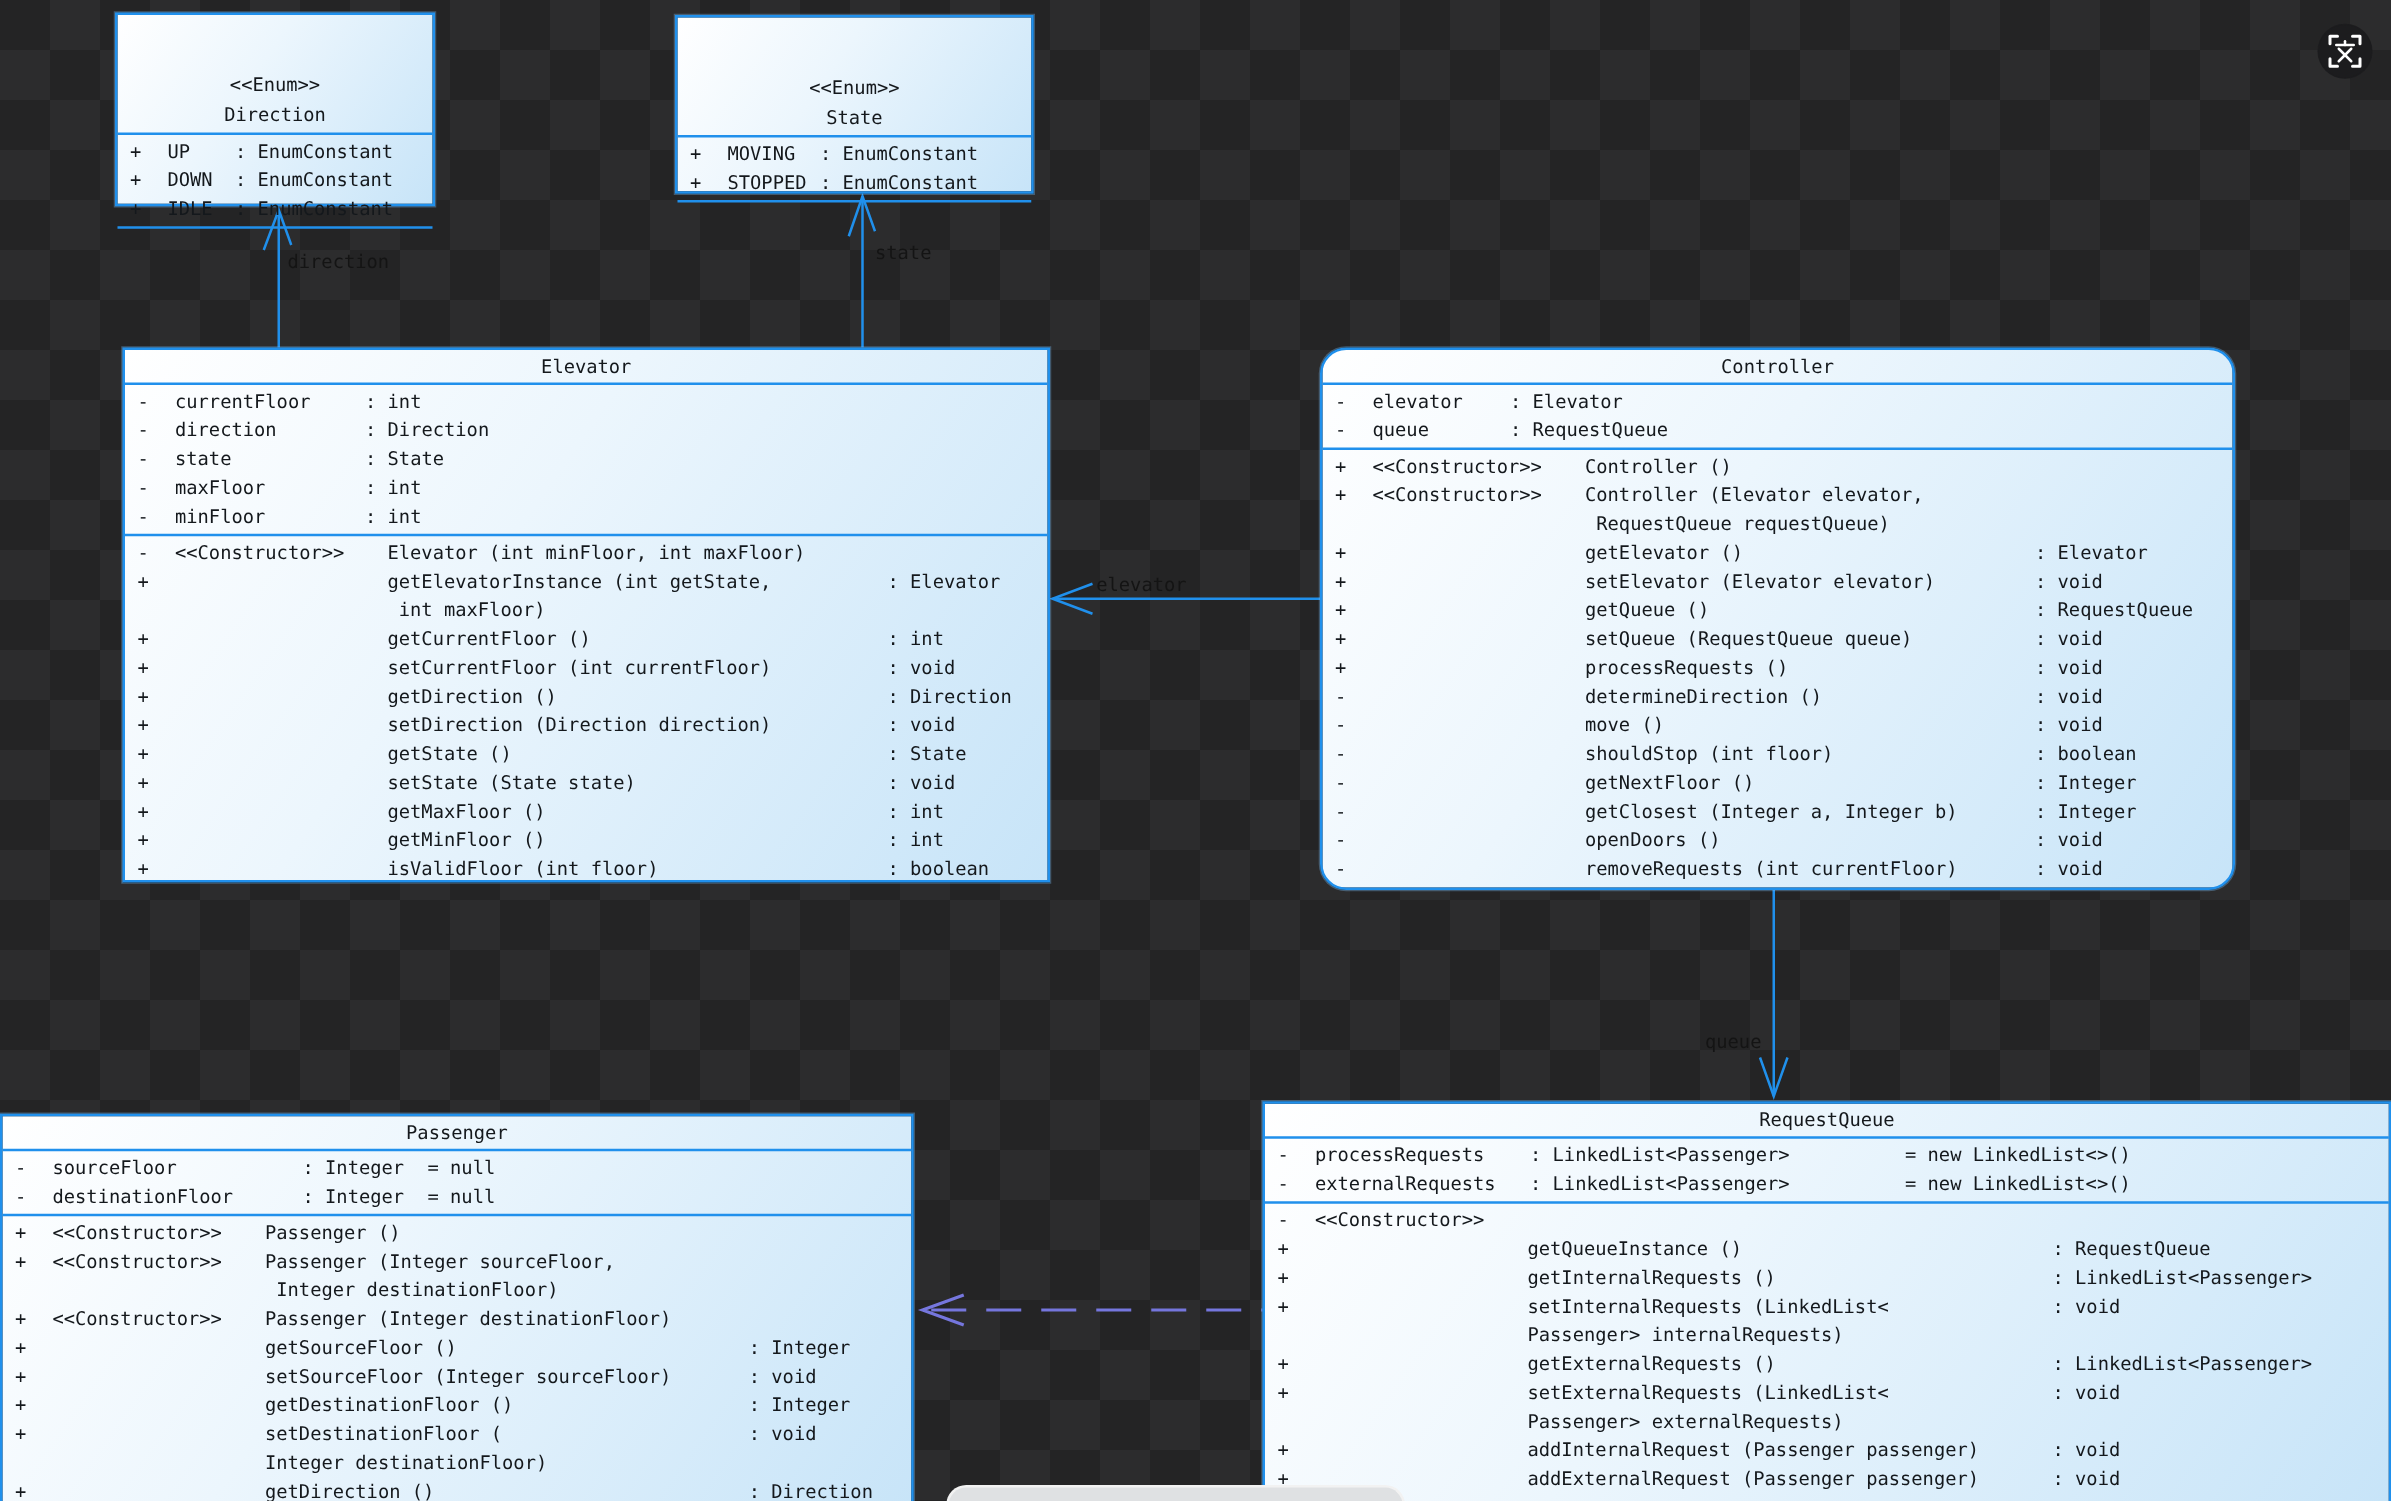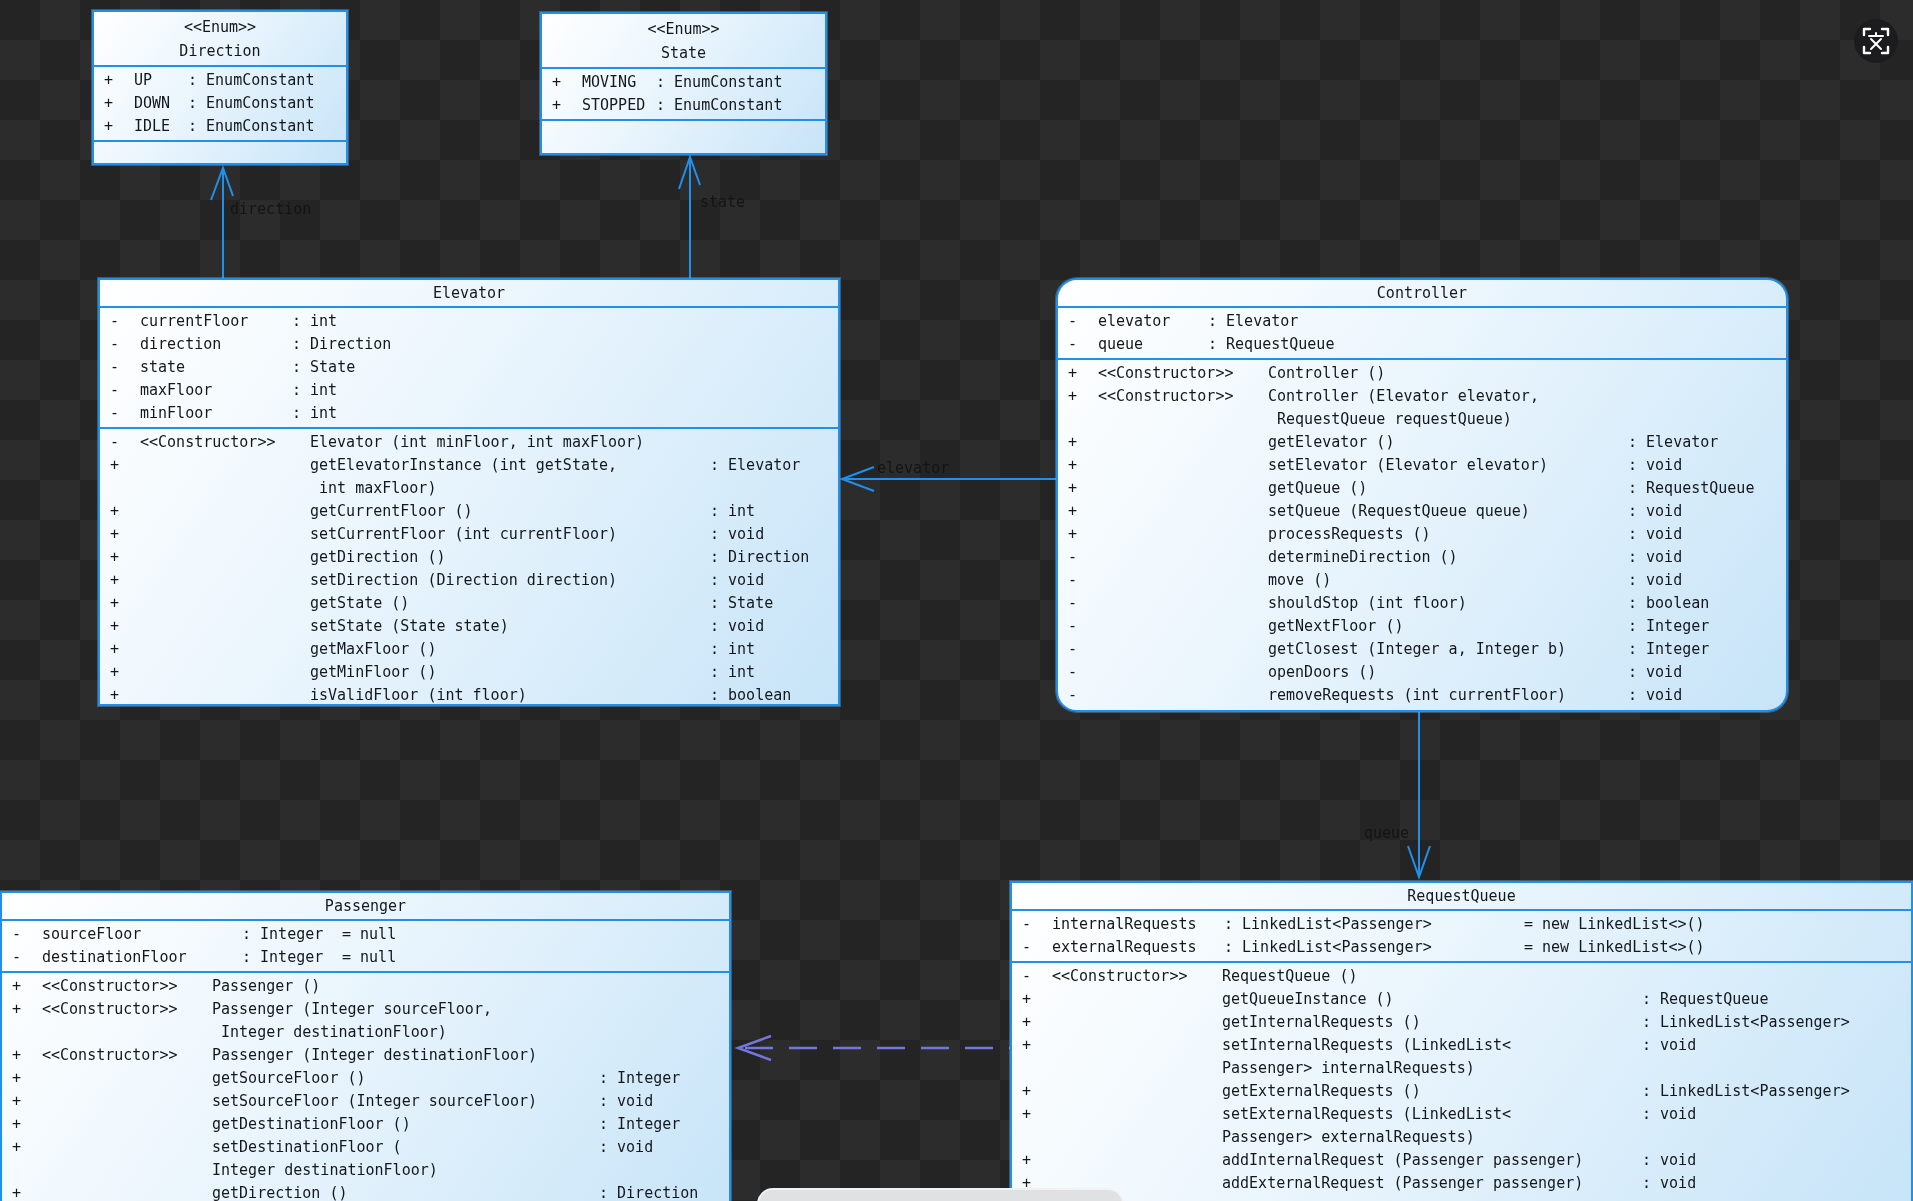--- a/index.html
+++ b/index.html
@@ -12,21 +12,21 @@
     background-size:80px 80px;
     font-family:"DejaVu Sans Mono",monospace;}
 
   .uml-box{position:absolute;display:flex;flex-direction:column;box-sizing:border-box;
     border:2px solid #2090ec;
     background:linear-gradient(125deg,#ffffff 0%,#ecf6fd 40%,#c7e4f8 100%);
     color:#14181c;font-size:15px;line-height:23px;
     box-shadow:0 0 0 1px rgba(120,190,245,.35);}
   .uml-header{flex:none;text-align:center;border-bottom:2px solid #2090ec;overflow:hidden;}
   .single .uml-header{height:26px;line-height:26px;}
-  .enum .uml-header{padding:3px 0 2px 0;line-height:24px;}
+  .enum .uml-header{padding:3px 0 2px 0;line-height:24px;margin-top:41px;}
   .uml-attrs{flex:none;border-bottom:2px solid #2090ec;padding:2px 0;overflow:hidden;}
   .uml-methods{flex:1;padding:2px 0;overflow:hidden;}
   .row{display:flex;align-items:flex-start;padding-left:10px;white-space:pre;}
   .vis{flex:none;width:30px;}
   .aname,.atype,.mtag,.msig{flex:none;}
   .atype::before{content:": ";}
   .adefault::before{content:"= ";}
   .mret::before{content:": ";}
   .mtag{width:170px;}
 
@@ -192,25 +192,25 @@
         <div class="row"><span class="vis"></span><span class="mtag"></span><span class="msig">Integer destinationFloor)</span></div>
         <div class="row"><span class="vis">+</span><span class="mtag"></span><span class="msig">getDirection ()</span><span class="mret">Direction</span></div>
       </div>
   </section>
 
   <section class="uml-box single c-requestqueue">
     <header class="uml-header">
       <div>RequestQueue</div>
     </header>
     <div class="uml-attrs">
-        <div class="row"><span class="vis">-</span><span class="aname">internalRequests</span><span class="atype">LinkedList&lt;Passenger&gt;</span><span class="adefault">new LinkedList&lt;&gt;()</span></div>
+        <div class="row"><span class="vis">-</span><span class="aname">processRequests</span><span class="atype">LinkedList&lt;Passenger&gt;</span><span class="adefault">new LinkedList&lt;&gt;()</span></div>
         <div class="row"><span class="vis">-</span><span class="aname">externalRequests</span><span class="atype">LinkedList&lt;Passenger&gt;</span><span class="adefault">new LinkedList&lt;&gt;()</span></div>
       </div>
     <div class="uml-methods">
-        <div class="row"><span class="vis">-</span><span class="mtag">&lt;&lt;Constructor&gt;&gt;</span><span class="msig">RequestQueue ()</span></div>
+        <div class="row"><span class="vis">-</span><span class="mtag">&lt;&lt;Constructor&gt;&gt;</span></div>
         <div class="row"><span class="vis">+</span><span class="mtag"></span><span class="msig">getQueueInstance ()</span><span class="mret">RequestQueue</span></div>
         <div class="row"><span class="vis">+</span><span class="mtag"></span><span class="msig">getInternalRequests ()</span><span class="mret">LinkedList&lt;Passenger&gt;</span></div>
         <div class="row"><span class="vis">+</span><span class="mtag"></span><span class="msig">setInternalRequests (LinkedList&lt;</span><span class="mret">void</span></div>
         <div class="row"><span class="vis"></span><span class="mtag"></span><span class="msig">Passenger&gt; internalRequests)</span></div>
         <div class="row"><span class="vis">+</span><span class="mtag"></span><span class="msig">getExternalRequests ()</span><span class="mret">LinkedList&lt;Passenger&gt;</span></div>
         <div class="row"><span class="vis">+</span><span class="mtag"></span><span class="msig">setExternalRequests (LinkedList&lt;</span><span class="mret">void</span></div>
         <div class="row"><span class="vis"></span><span class="mtag"></span><span class="msig">Passenger&gt; externalRequests)</span></div>
         <div class="row"><span class="vis">+</span><span class="mtag"></span><span class="msig">addInternalRequest (Passenger passenger)</span><span class="mret">void</span></div>
         <div class="row"><span class="vis">+</span><span class="mtag"></span><span class="msig">addExternalRequest (Passenger passenger)</span><span class="mret">void</span></div>
       </div>

